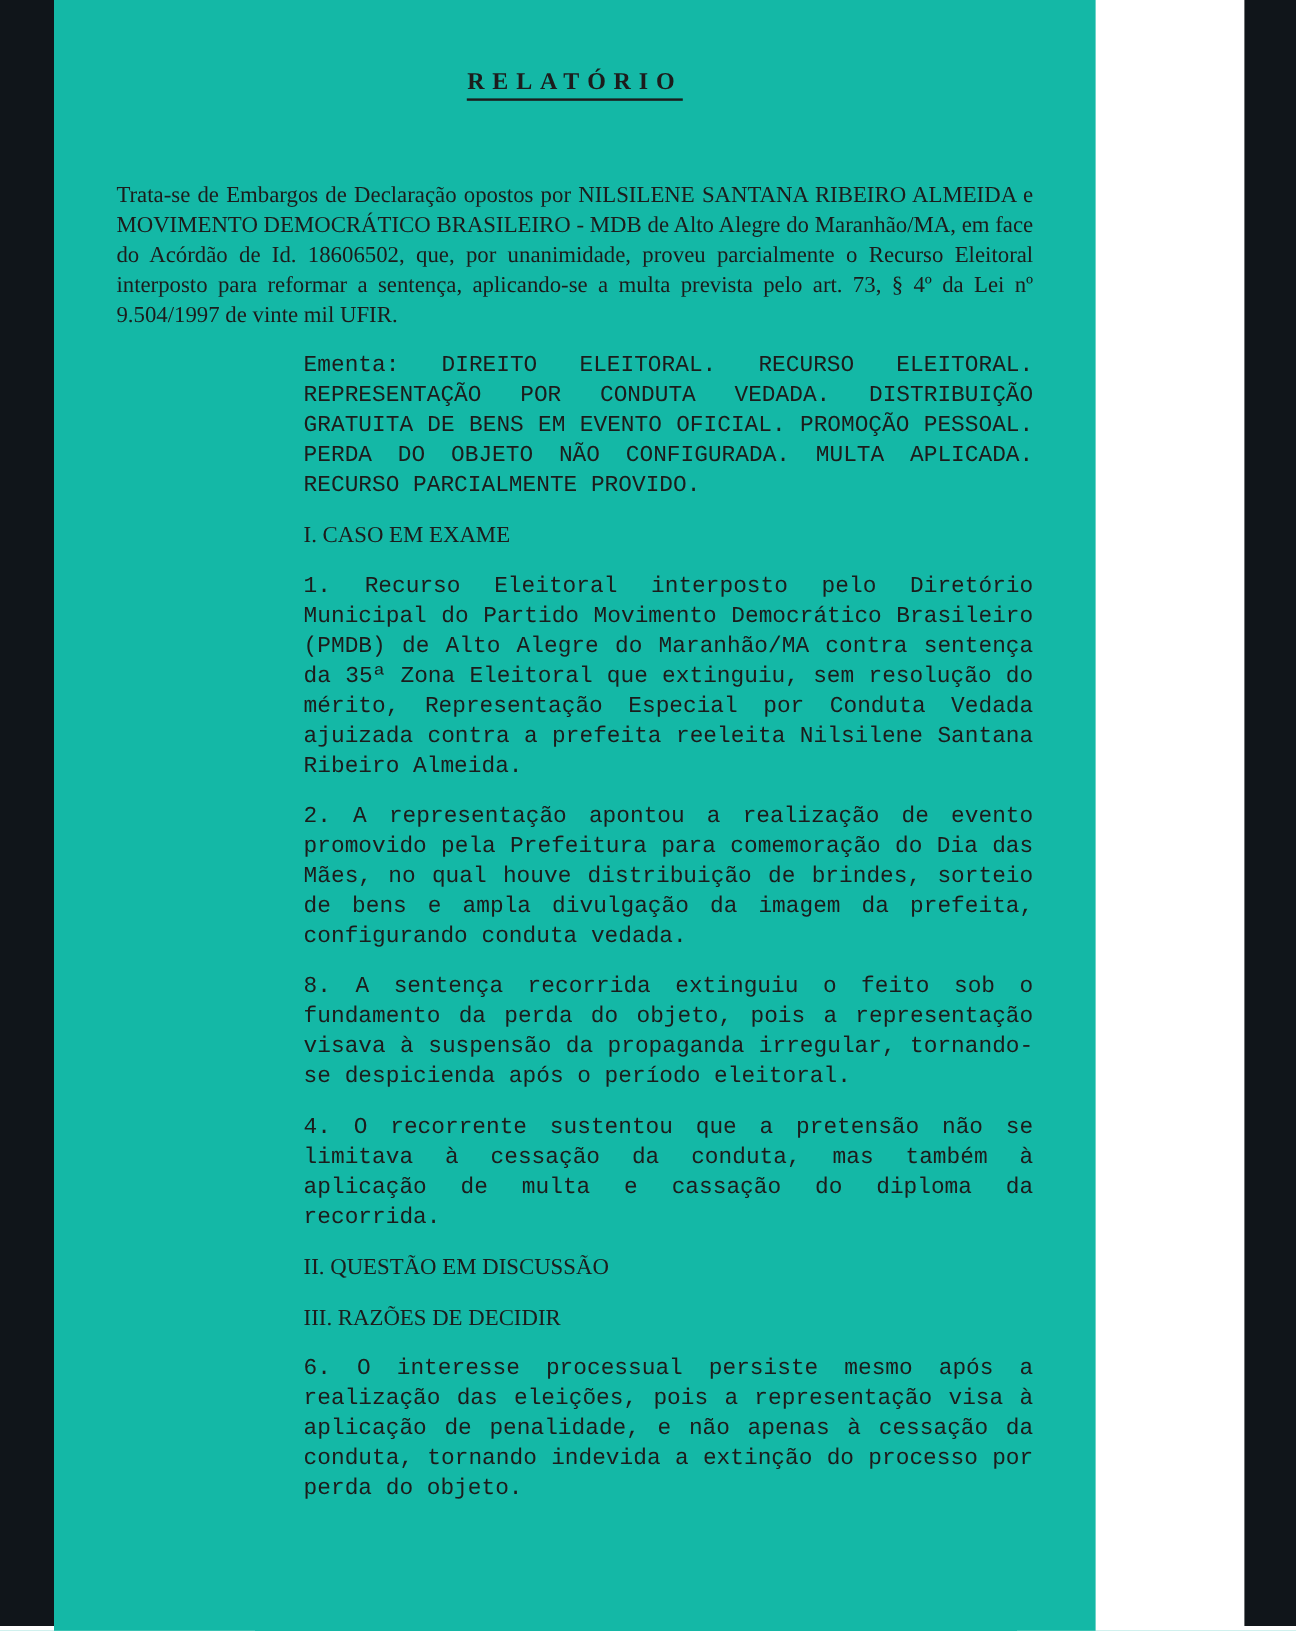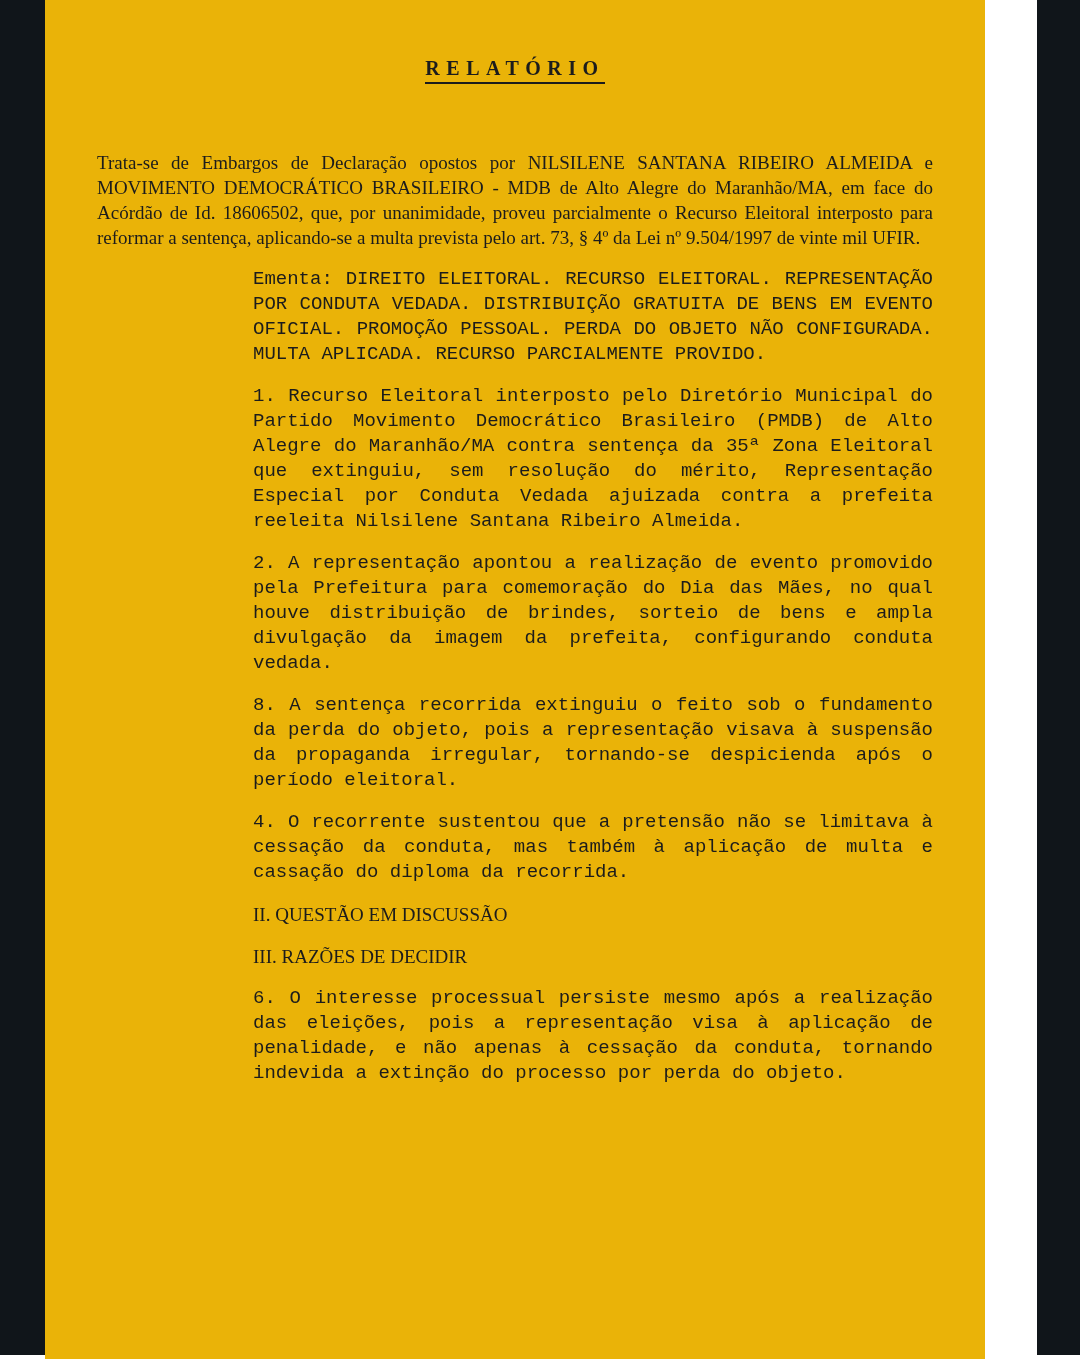--- a/index.html
+++ b/index.html
@@ -20,23 +20,23 @@
     height: 1355px;
     background: #10151a;
   }
   .film-bar.left  { left: 0; width: 45px; }
   .film-bar.right { right: 0; width: 43px; }
 
   .page {
     position: absolute;
     left: 45px;
     top: 0;
-    width: 940px;
+    width: 868px;
     height: 1359px;
-    background: #eab308;
+    background: #14b8a6;
     box-sizing: border-box;
     padding: 56px 52px 0 52px;
     color: #1c1c1c;
     font-size: 19px;
     line-height: 25px;
   }
 
   .report-title {
     text-align: center;
     margin: 0 0 66px 0;
@@ -73,20 +73,21 @@
 
 <div class="page">
 
   <h1 class="report-title"><span class="title-text">RELATÓRIO</span></h1>
 
   <p class="body-par">Trata-se de Embargos de Declaração opostos por NILSILENE SANTANA RIBEIRO ALMEIDA e MOVIMENTO DEMOCRÁTICO BRASILEIRO - MDB de Alto Alegre do Maranhão/MA, em face do Acórdão de Id. 18606502, que, por unanimidade, proveu parcialmente o Recurso Eleitoral interposto para reformar a sentença, aplicando-se a multa prevista pelo art. 73, § 4º da Lei nº 9.504/1997 de vinte mil UFIR.</p>
 
 
   <p class="indent-par">Ementa: DIREITO ELEITORAL. RECURSO ELEITORAL. REPRESENTAÇÃO POR CONDUTA VEDADA. DISTRIBUIÇÃO GRATUITA DE BENS EM EVENTO OFICIAL. PROMOÇÃO PESSOAL. PERDA DO OBJETO NÃO CONFIGURADA. MULTA APLICADA. RECURSO PARCIALMENTE PROVIDO.</p>
 
+  <p class="section-heading">I. CASO EM EXAME</p>
 
   <p class="indent-par">1. Recurso Eleitoral interposto pelo Diretório Municipal do Partido Movimento Democrático Brasileiro (PMDB) de Alto Alegre do Maranhão/MA contra sentença da 35ª Zona Eleitoral que extinguiu, sem resolução do mérito, Representação Especial por Conduta Vedada ajuizada contra a prefeita reeleita Nilsilene Santana Ribeiro Almeida.</p>
 
   <p class="indent-par">2. A representação apontou a realização de evento promovido pela Prefeitura para comemoração do Dia das Mães, no qual houve distribuição de brindes, sorteio de bens e ampla divulgação da imagem da prefeita, configurando conduta vedada.</p>
 
   <p class="indent-par">8. A sentença recorrida extinguiu o feito sob o fundamento da perda do objeto, pois a representação visava à suspensão da propaganda irregular, tornando-se despicienda após o período eleitoral.</p>
 
   <p class="indent-par">4. O recorrente sustentou que a pretensão não se limitava à cessação da conduta, mas também à aplicação de multa e cassação do diploma da recorrida.</p>
 
   <p class="section-heading">II. QUESTÃO EM DISCUSSÃO</p>

